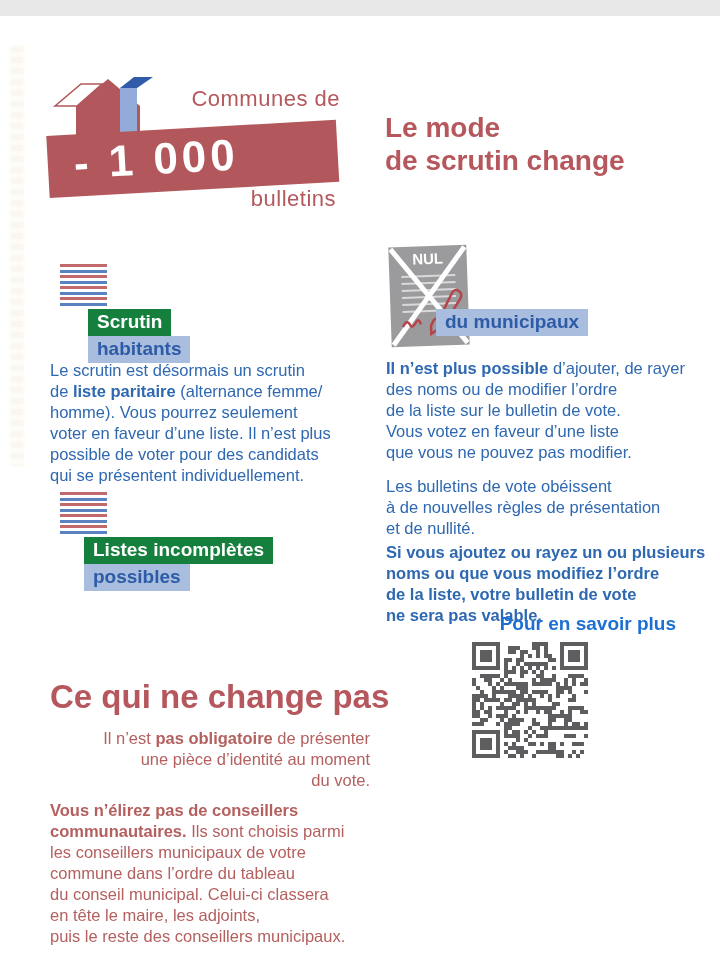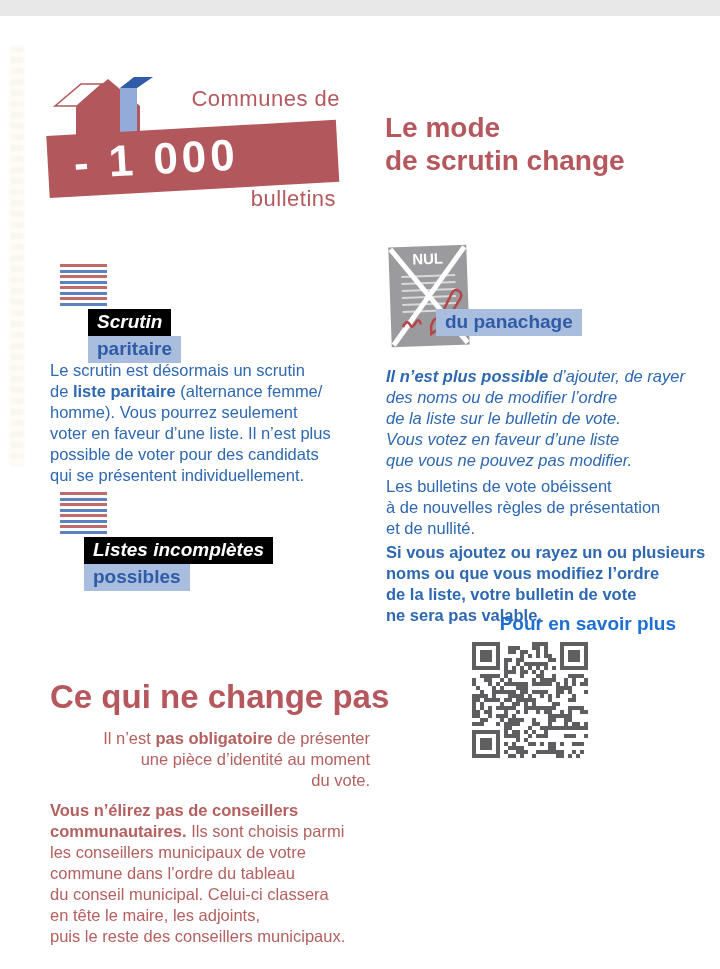--- a/index.html
+++ b/index.html
@@ -37,21 +37,21 @@
   
   .main-title{
     position:absolute;left:385px;top:95px;width:310px;
     font-size:28px;font-weight:700;line-height:33px;color:#b5575c;
     white-space:pre-line;
   }
   
   .label-stack{position:absolute;}
   .label-row{line-height:0;}
   .tag{display:inline-block;font-size:19px;font-weight:700;line-height:22px;padding:2px 9px 3px 9px;}
-  .tag-dark{background:#000000;color:#ffffff;font-style:italic;}
+  .tag-dark{background:#15803d;color:#ffffff;}
   .tag-light{background:#a9bdde;color:#2e5ba6;}
   
   .stripes{position:absolute;width:47px;height:42px;display:flex;flex-direction:column;justify-content:space-between;}
   .stripes i{display:block;height:3px;}
   .stripes i.r{background:#c2696b;}
   .stripes i.b{background:#5b82c0;}
   
   .para{
     position:absolute;font-size:16.5px;line-height:21px;color:#2e68b1;
     white-space:pre-line;
@@ -104,21 +104,21 @@
       <i class="r"></i>
       <i class="b"></i>
       <i class="r"></i>
       <i class="b"></i>
       <i class="r"></i>
       <i class="b"></i>
   </div>
 
   <div class="label-stack" style="left:88px;top:293px;">
     <div class="label-row"><span class="tag tag-dark">Scrutin</span></div>
-    <div class="label-row"><span class="tag tag-light">paritaire</span></div>
+    <div class="label-row"><span class="tag tag-light">habitants</span></div>
   </div>
 
   <div class="para" style="left:50px;top:344px;width:325px;"><span>Le scrutin est désormais un scrutin
 de </span><span class="b">liste paritaire</span><span> (alternance femme/
 homme). Vous pourrez seulement
 voter en faveur d’une liste. Il n’est plus
 possible de voter pour des candidats
 qui se présentent individuellement.</span></div>
 
   <div class="stripes" style="left:60px;top:476px;">
@@ -167,24 +167,24 @@
       <g stroke="#ffffff" stroke-width="5">
         <line x1="6" y1="6" x2="80" y2="102"></line>
         <line x1="80" y1="6" x2="6" y2="102"></line>
       </g>
       <path d="M44 84 q4 -10 8 -6 q4 4 -2 10 l-6 4 z M52 78 l14 -26 q3 -5 7 -2 q4 3 1 8 l-16 24 z" fill="none" stroke="#b5454a" stroke-width="2.5"></path>
       <path d="M16 84 q4 -8 7 -2 q2 5 6 -2 q3 -5 5 2" fill="none" stroke="#b5454a" stroke-width="2.5"></path>
     </g>
   </svg>
 
   <div class="label-stack" style="left:436px;top:293px;">
-    <div class="label-row"><span class="tag tag-light">du panachage</span></div>
+    <div class="label-row"><span class="tag tag-light">du municipaux</span></div>
   </div>
 
-  <div class="para" style="left:386px;top:350px;width:330px;font-style:italic;"><span class="b">Il n’est plus possible</span><span> d’ajouter, de rayer
+  <div class="para" style="left:386px;top:342px;width:330px;"><span class="b">Il n’est plus possible</span><span> d’ajouter, de rayer
 des noms ou de modifier l’ordre
 de la liste sur le bulletin de vote.
 Vous votez en faveur d’une liste
 que vous ne pouvez pas modifier.</span></div>
 
   <div class="para" style="left:386px;top:460px;width:330px;"><span>Les bulletins de vote obéissent
 à de nouvelles règles de présentation
 et de nullité.</span></div>
 
   <div class="para" style="left:386px;top:526px;width:335px;"><span class="b">Si vous ajoutez ou rayez un ou plusieurs

